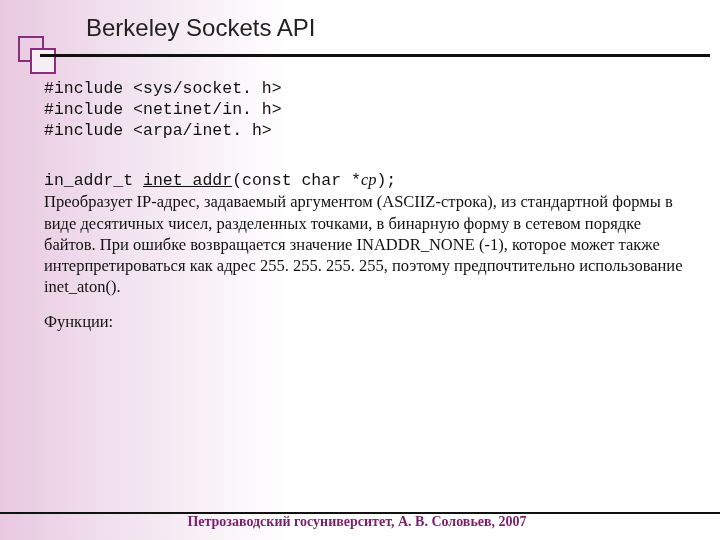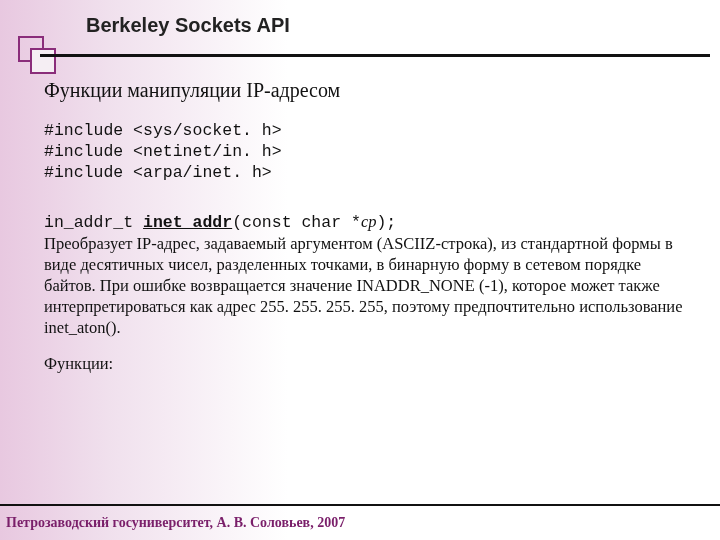--- a/index.html
+++ b/index.html
@@ -30,22 +30,22 @@
     left: 12px; top: 12px;
     width: 26px; height: 26px;
     border: 2px solid #8a2d7a;
     background: #f5eef3;
   }
   .title {
     position: absolute;
     left: 86px;
     top: 14px;
     font-family: Verdana, Arial, sans-serif;
-    font-weight: bold;
-    font-size: 20px;
+    font-weight: normal;
+    font-size: 24px;
     color: #222;
   }
   .rule {
     position: absolute;
     left: 40px;
     right: 10px;
     top: 54px;
     height: 0;
     border-top: 3px solid #111;
   }
@@ -68,50 +68,50 @@
     font-size: 16.5px;
     white-space: pre;
     margin-bottom: 28px;
   }
   .para {
     margin-bottom: 14px;
     font-family: "Times New Roman", Georgia, serif;
   }
   .mono { font-family: "Courier New", monospace; }
   .u { text-decoration: underline; }
-  .b { font-weight: bold; }
+  .b { font-weight: normal; }
   .i { font-style: italic; font-family: Liberation Serif, serif; }
   .footer {
     position: absolute;
     left: 0; right: 0; bottom: 0;
-    height: 36px;
+    height: 28px;
     border-top: 2px solid #111;
     display: flex;
     justify-content: space-between;
     align-items: center;
     padding: 0 12px 0 6px;
     font-family: "Times New Roman", Georgia, serif;
     font-weight: bold;
     font-size: 14px;
     color: #7a1f6a;
+    flex-direction: column;
   }
 </style>
 </head>
 <body>
 
 <div class="deco">
   <div class="b1"></div>
   <div class="b2"></div>
 </div>
 
 <div class="title">Berkeley Sockets API</div>
 <div class="rule"></div>
 
 <div class="content">
-  <div class="subtitle">Функции манипуляции IP-адресом</div>
 
   <div class="code">#include &lt;sys/socket. h&gt;
 #include &lt;netinet/in. h&gt;
 #include &lt;arpa/inet. h&gt;</div>
 
   <div class="para">
     <span class="mono">in_addr_t </span><span class="mono b u">inet_addr</span><span class="mono">(const char *</span><span class="mono i">cp</span><span class="mono">);</span><br>
     <span>Преобразует IP-адрес, задаваемый аргументом (ASCIIZ-строка), из стандартной формы в виде десятичных чисел, разделенных точками, в бинарную форму в сетевом порядке байтов. При ошибке возвращается значение INADDR_NONE (-1), которое может также интерпретироваться как адрес 255. 255. 255. 255, поэтому предпочтительно использование inet_aton().</span>
   </div>
 

